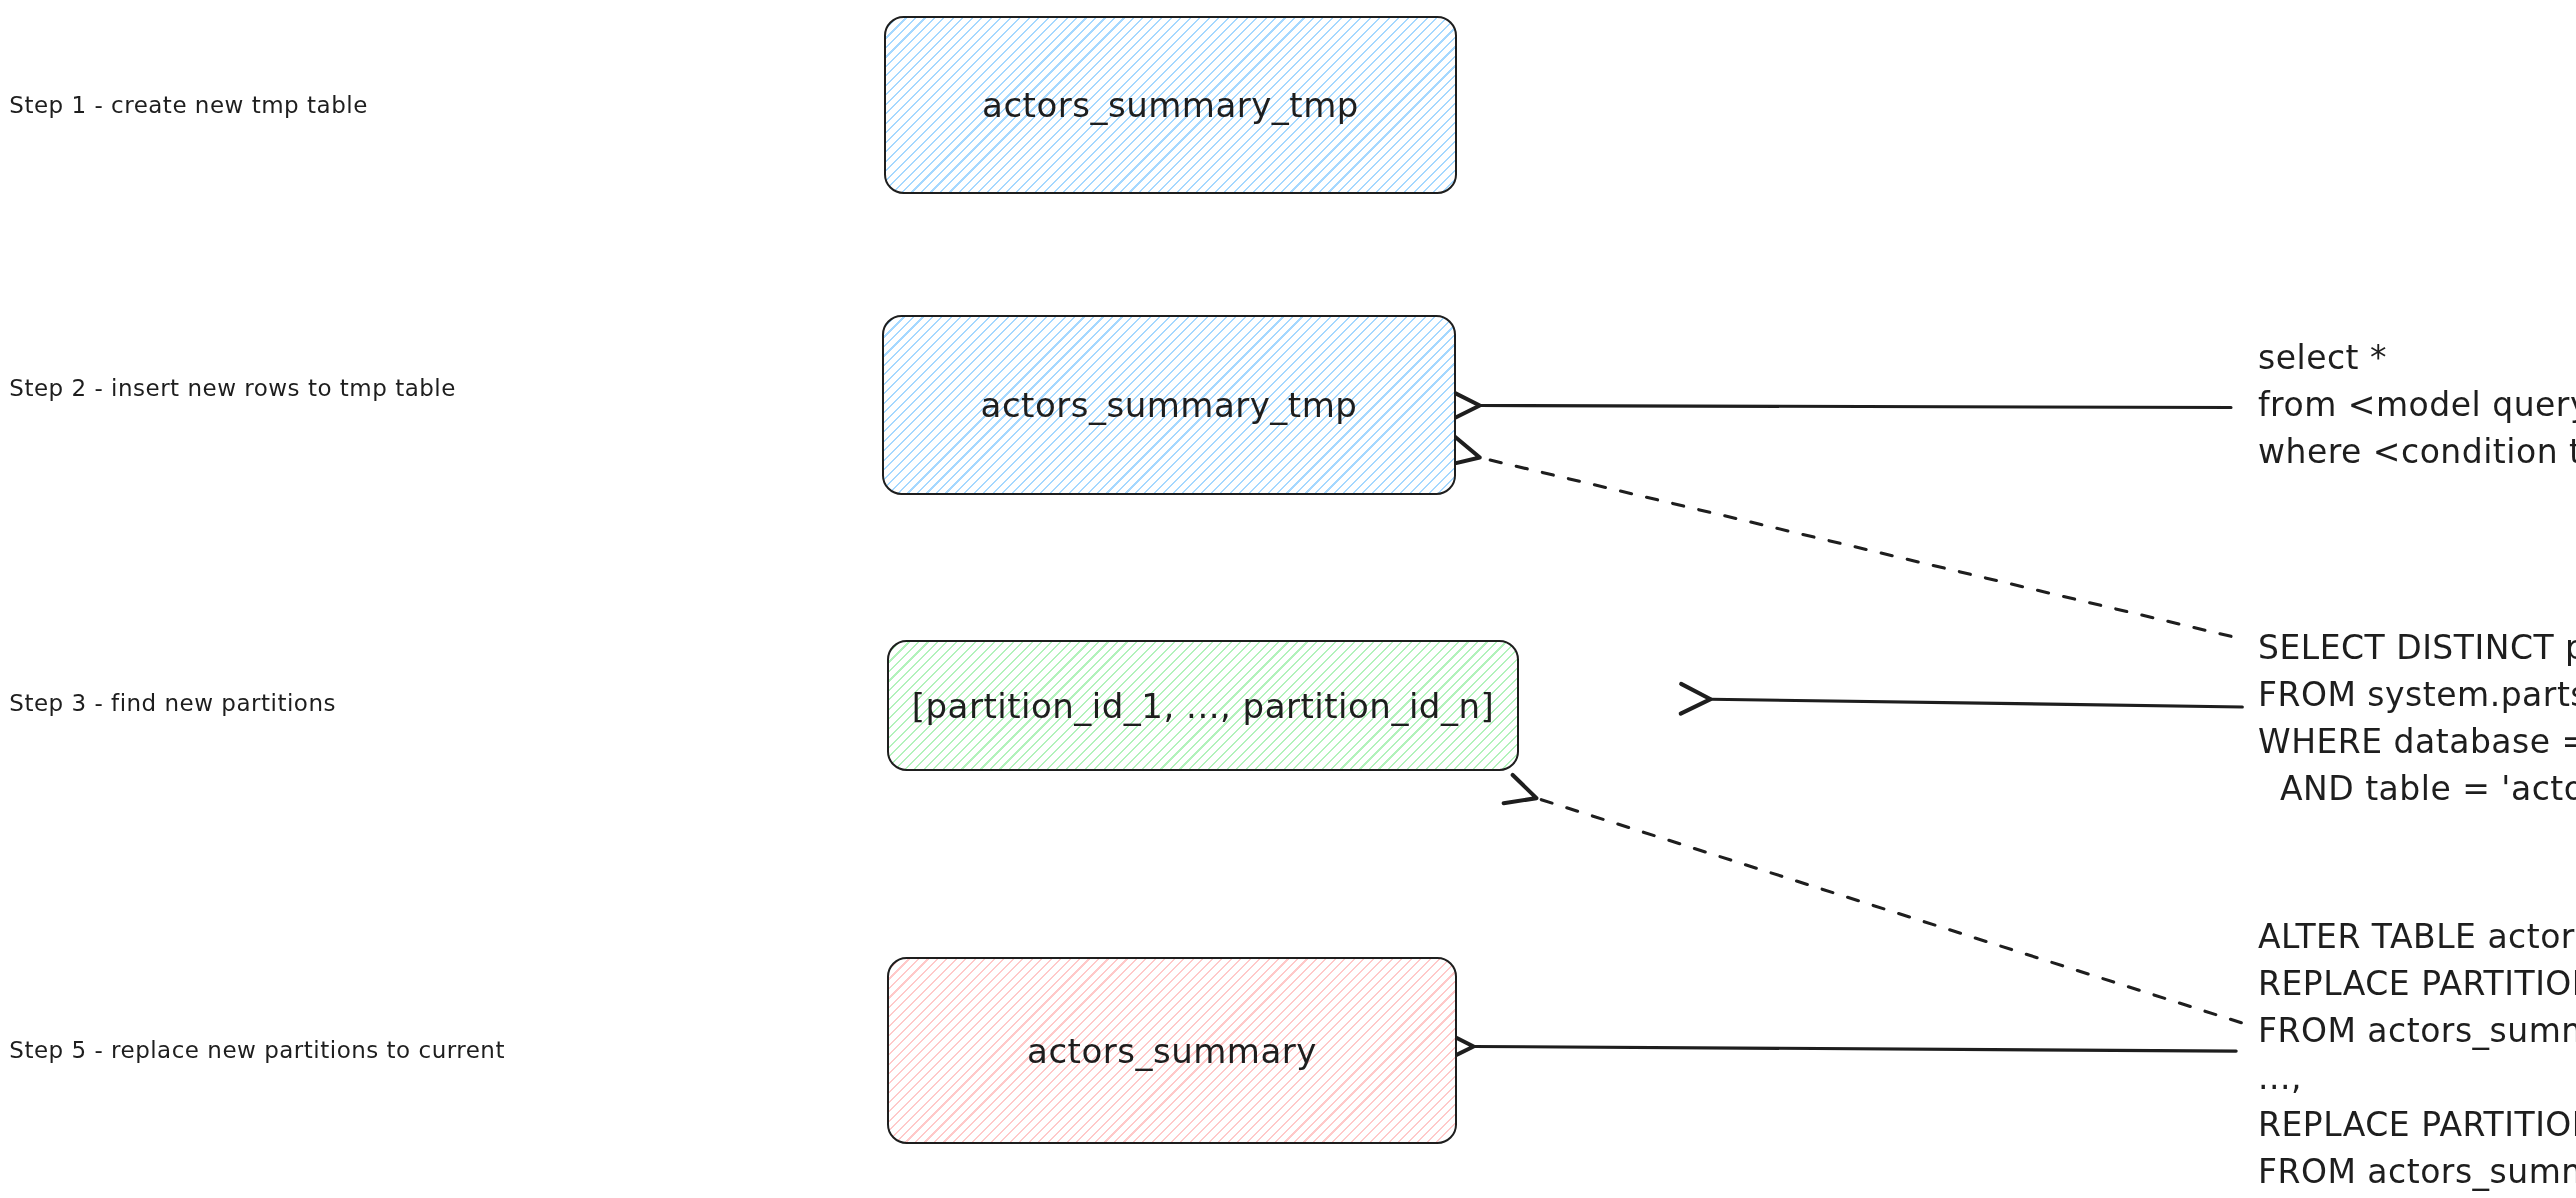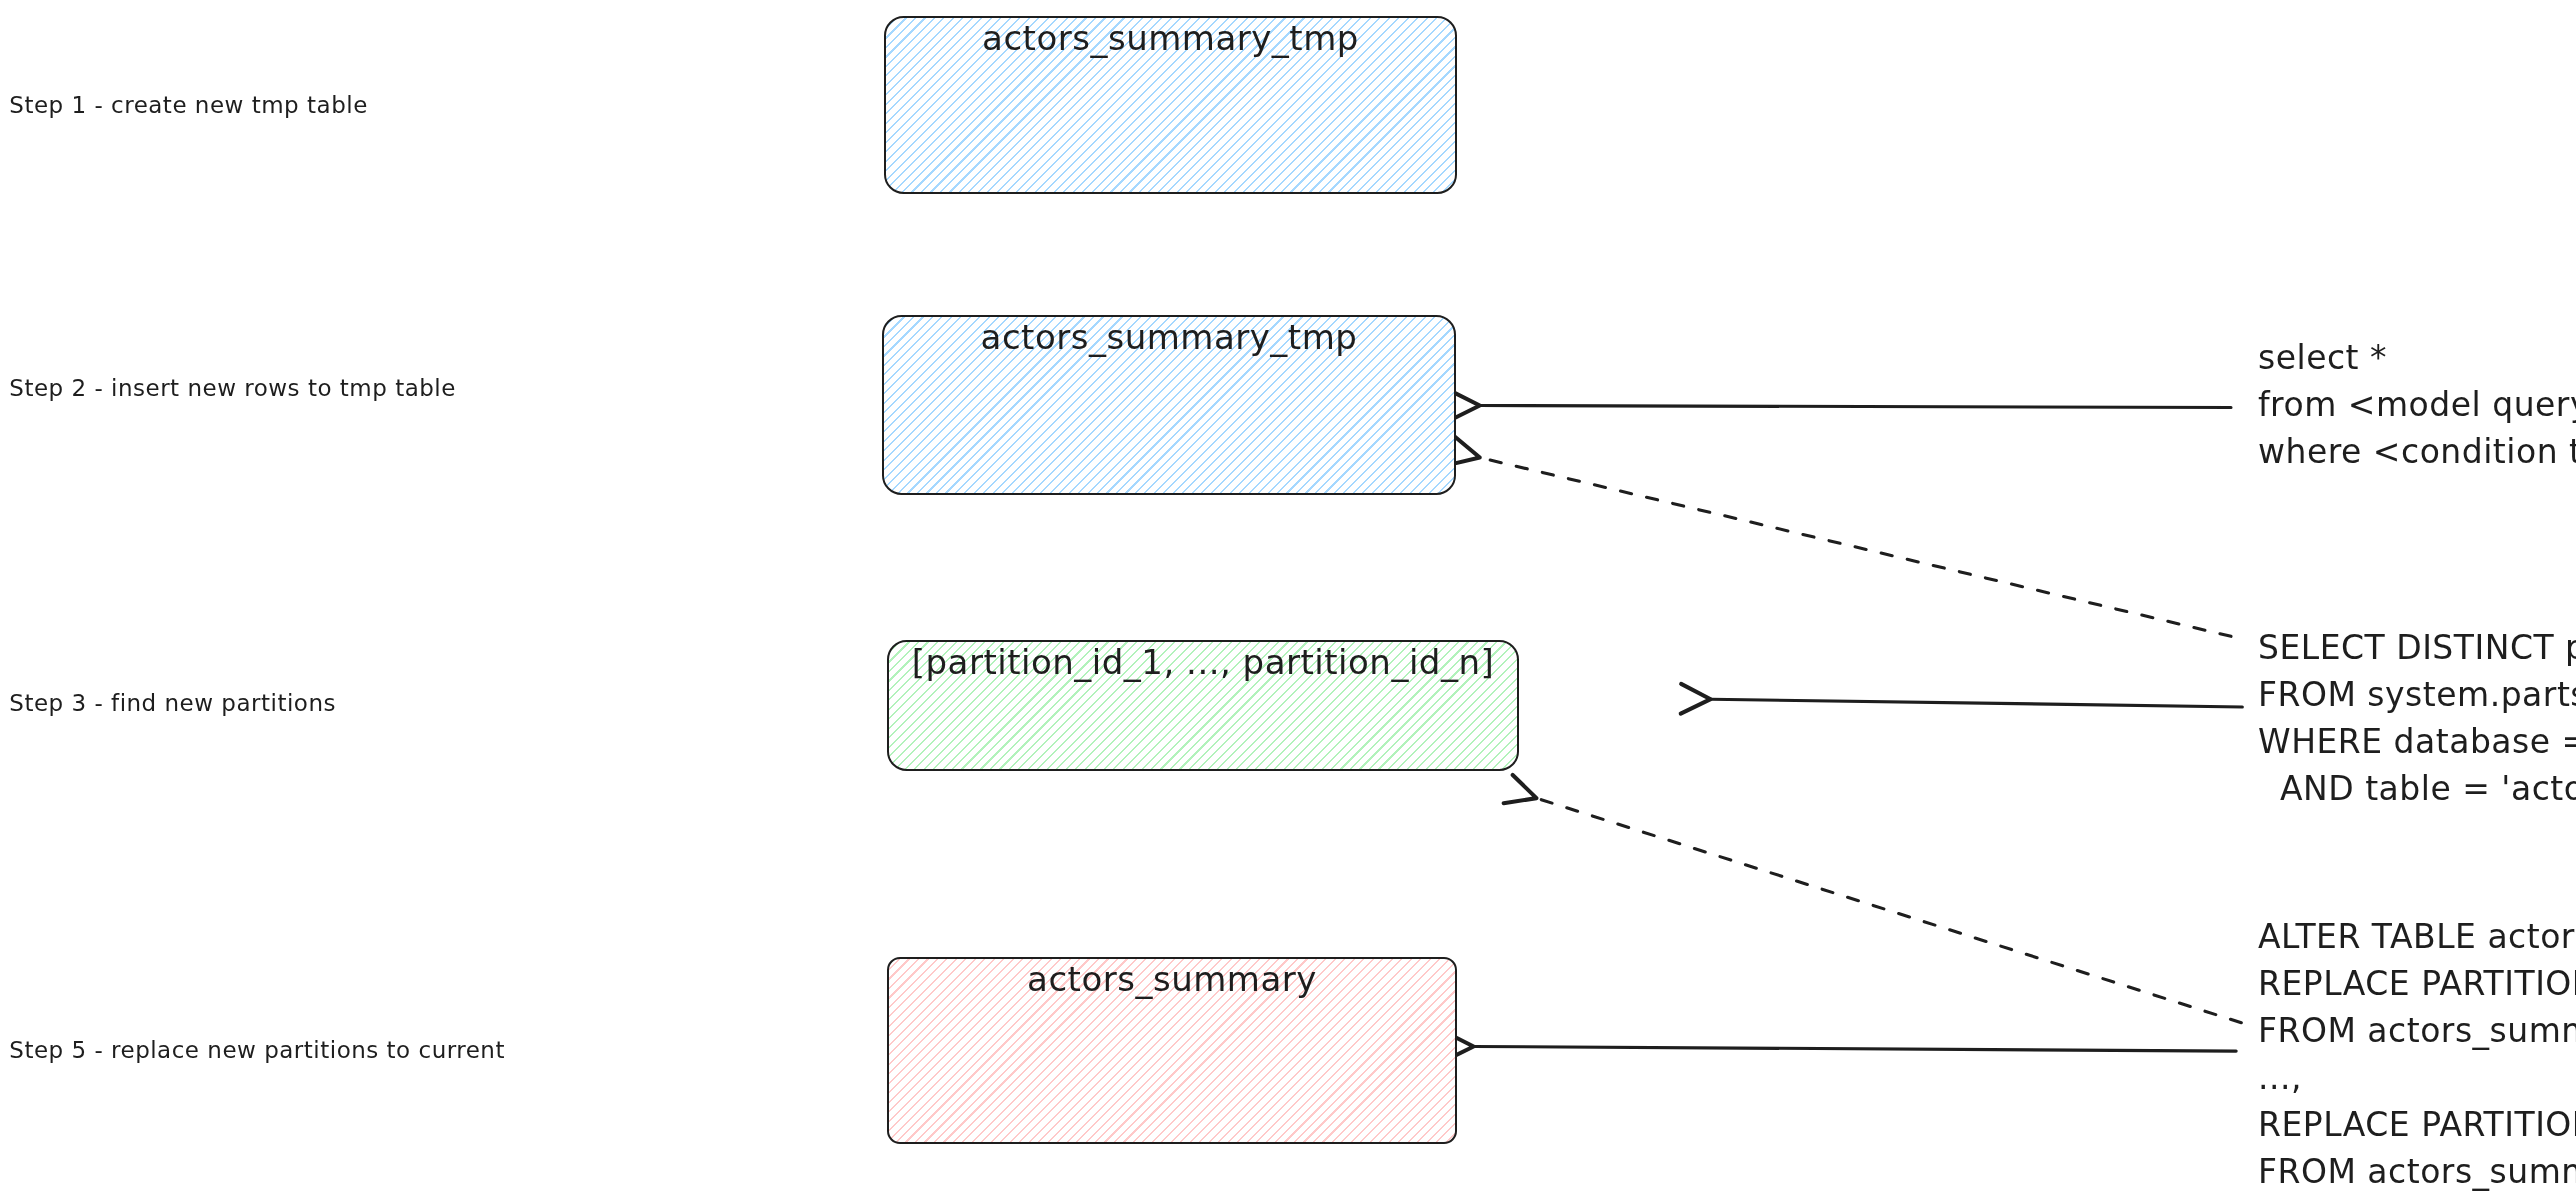--- a/index.html
+++ b/index.html
@@ -20,21 +20,21 @@
     line-height: 46px;
     white-space: nowrap;
     letter-spacing: 0.5px;
   }
 
   .node {
     position: absolute;
     border: 2.6px solid #1e1e1e;
     border-radius: 19.6px;
     display: flex;
-    align-items: flex-start;
+    align-items: center;
     justify-content: center;
     box-sizing: border-box;
     background-color: #ffffff;
     background-image: repeating-linear-gradient(
       135deg,
       var(--fill, #e0e0e0) 0px, var(--fill, #e0e0e0) 1.5px,
       transparent 1.5px, transparent 6.7px
     );
   }
   .node span {
@@ -84,21 +84,21 @@
   </div>
 
   <div class="node" style="left: 882px; top: 315px; width: 574px; height: 180px; --fill: #a5d8ff;">
     <span>actors_summary_tmp</span>
   </div>
 
   <div class="node" style="left: 887px; top: 640px; width: 632px; height: 131px; --fill: #b2f2bb;">
     <span>[partition_id_1, ..., partition_id_n]</span>
   </div>
 
-  <div class="node" style="left: 887px; top: 957px; width: 570px; height: 187px; border-radius: 13px; --fill: #ffc9c9;">
+  <div class="node" style="left: 887px; top: 957px; width: 570px; height: 187px; --fill: #ffc9c9;">
     <span>actors_summary</span>
   </div>
 
   <div class="code" style="left:2258px; top:334px">
     <div class="codeline">select *</div>
     <div class="codeline">from &lt;model query&gt;</div>
     <div class="codeline">where &lt;condition to identify new&gt;</div>
   </div>
 
   <div class="code" style="left:2258px; top:624px">

